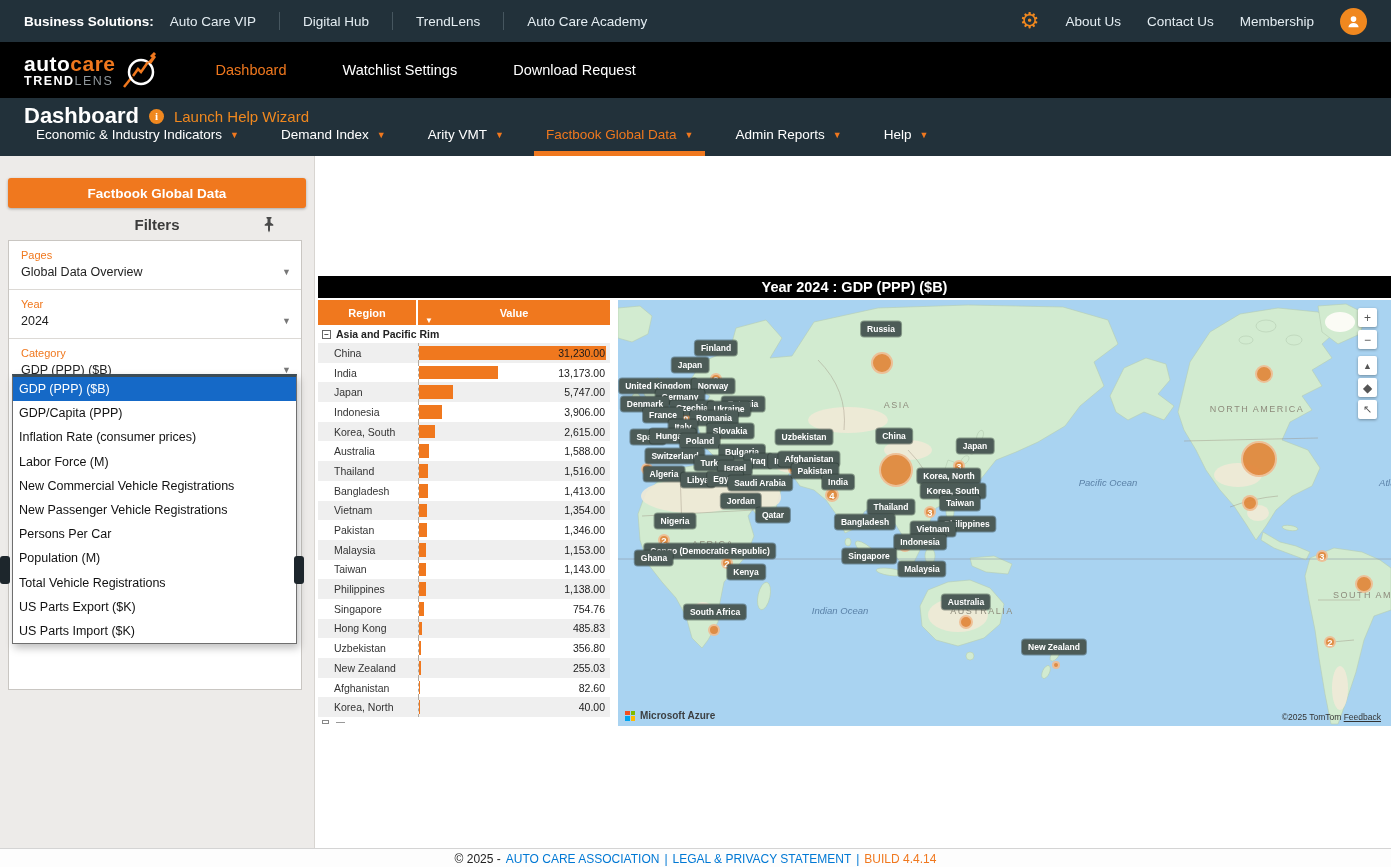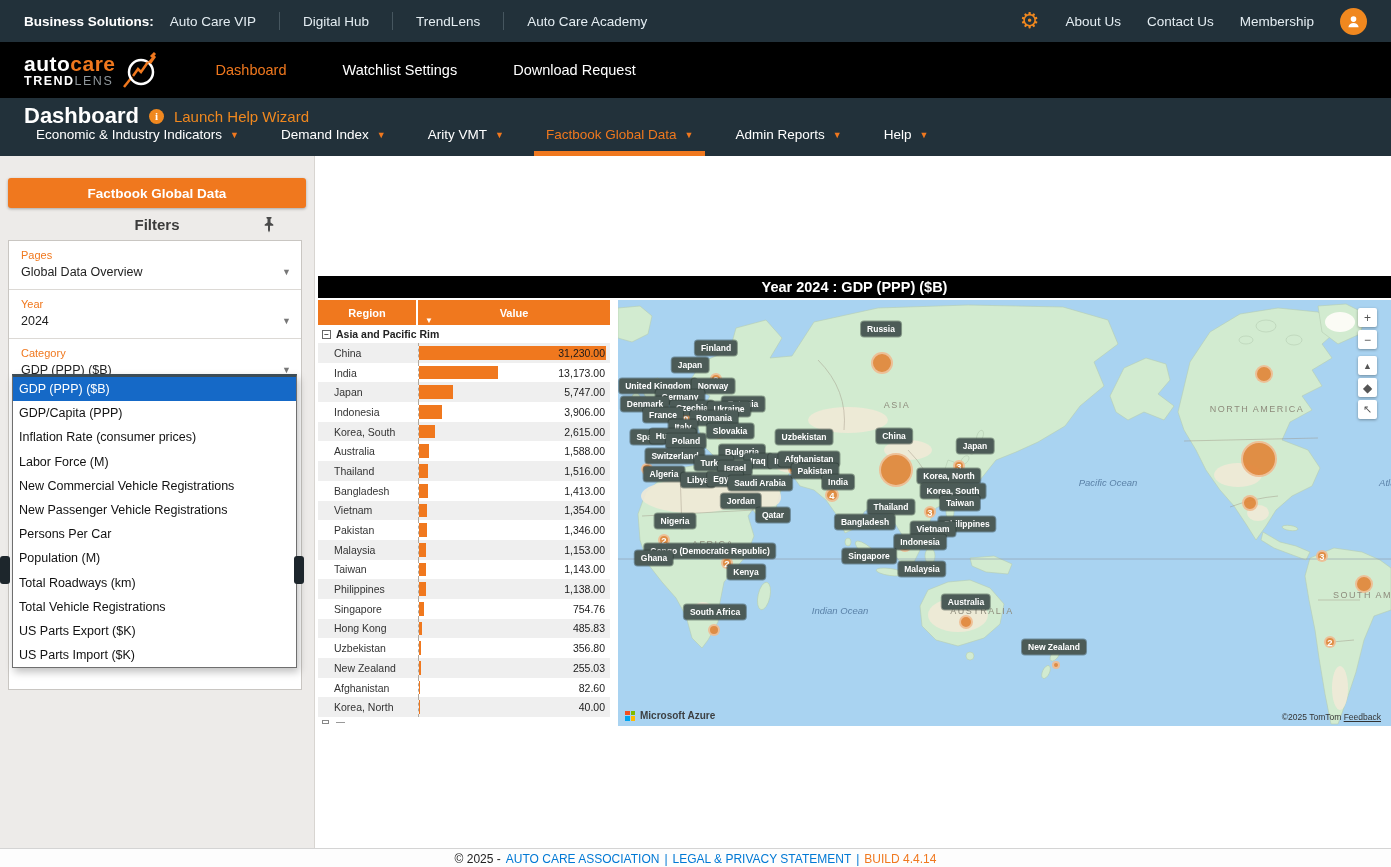--- a/index.html
+++ b/index.html
@@ -216,21 +216,20 @@
       </div>
     <div class="dropdown" id="category-dropdown">
         <div class="opt sel">GDP (PPP) ($B)</div>
         <div class="opt">GDP/Capita (PPP)</div>
         <div class="opt">Inflation Rate (consumer prices)</div>
         <div class="opt">Labor Force (M)</div>
         <div class="opt">New Commercial Vehicle Registrations</div>
         <div class="opt">New Passenger Vehicle Registrations</div>
         <div class="opt">Persons Per Car</div>
         <div class="opt">Population (M)</div>
-        <div class="opt">Total Roadways (km)</div>
         <div class="opt">Total Vehicle Registrations</div>
         <div class="opt">US Parts Export ($K)</div>
         <div class="opt">US Parts Import ($K)</div>
       </div>
     <div class="handle l"></div>
     <div class="handle r"></div>
   </div>
 
   <div class="main">
     <div class="visual-title">Year 2024 : GDP (PPP) ($B)</div>
@@ -492,21 +491,21 @@
             <div class="clabel" style="left: 62px; top: 97px;">Germany</div>
             <div class="clabel" style="left: 27px; top: 104px;">Denmark</div>
             <div class="clabel" style="left: 74px; top: 108px;">Czechia</div>
             <div class="clabel" style="left: 111px; top: 109px;">Ukraine</div>
             <div class="clabel" style="left: 45px; top: 115px;">France</div>
             <div class="clabel" style="left: 96px; top: 118px;">Romania</div>
             <div class="clabel" style="left: 65px; top: 127px;">Italy</div>
             <div class="clabel" style="left: 112px; top: 131px;">Slovakia</div>
             <div class="clabel" style="left: 30px; top: 137px;">Spain</div>
             <div class="clabel" style="left: 55px; top: 136px;">Hungary</div>
-            <div class="clabel" style="left: 68px; top: 141px;">Poland</div>
+            <div class="clabel" style="left: 82px; top: 141px;">Poland</div>
             <div class="clabel" style="left: 124px; top: 152px;">Bulgaria</div>
             <div class="clabel" style="left: 57px; top: 156px;">Switzerland</div>
             <div class="clabel" style="left: 96px; top: 163px;">Turkey</div>
             <div class="clabel" style="left: 140px; top: 161px;">Iraq</div>
             <div class="clabel" style="left: 164px; top: 161px;">Iran</div>
             <div class="clabel" style="left: 117px; top: 168px;">Israel</div>
             <div class="clabel" style="left: 46px; top: 174px;">Algeria</div>
             <div class="clabel" style="left: 80px; top: 180px;">Libya</div>
             <div class="clabel" style="left: 107px; top: 179px;">Egypt</div>
             <div class="clabel" style="left: 142px; top: 183px;">Saudi Arabia</div>

